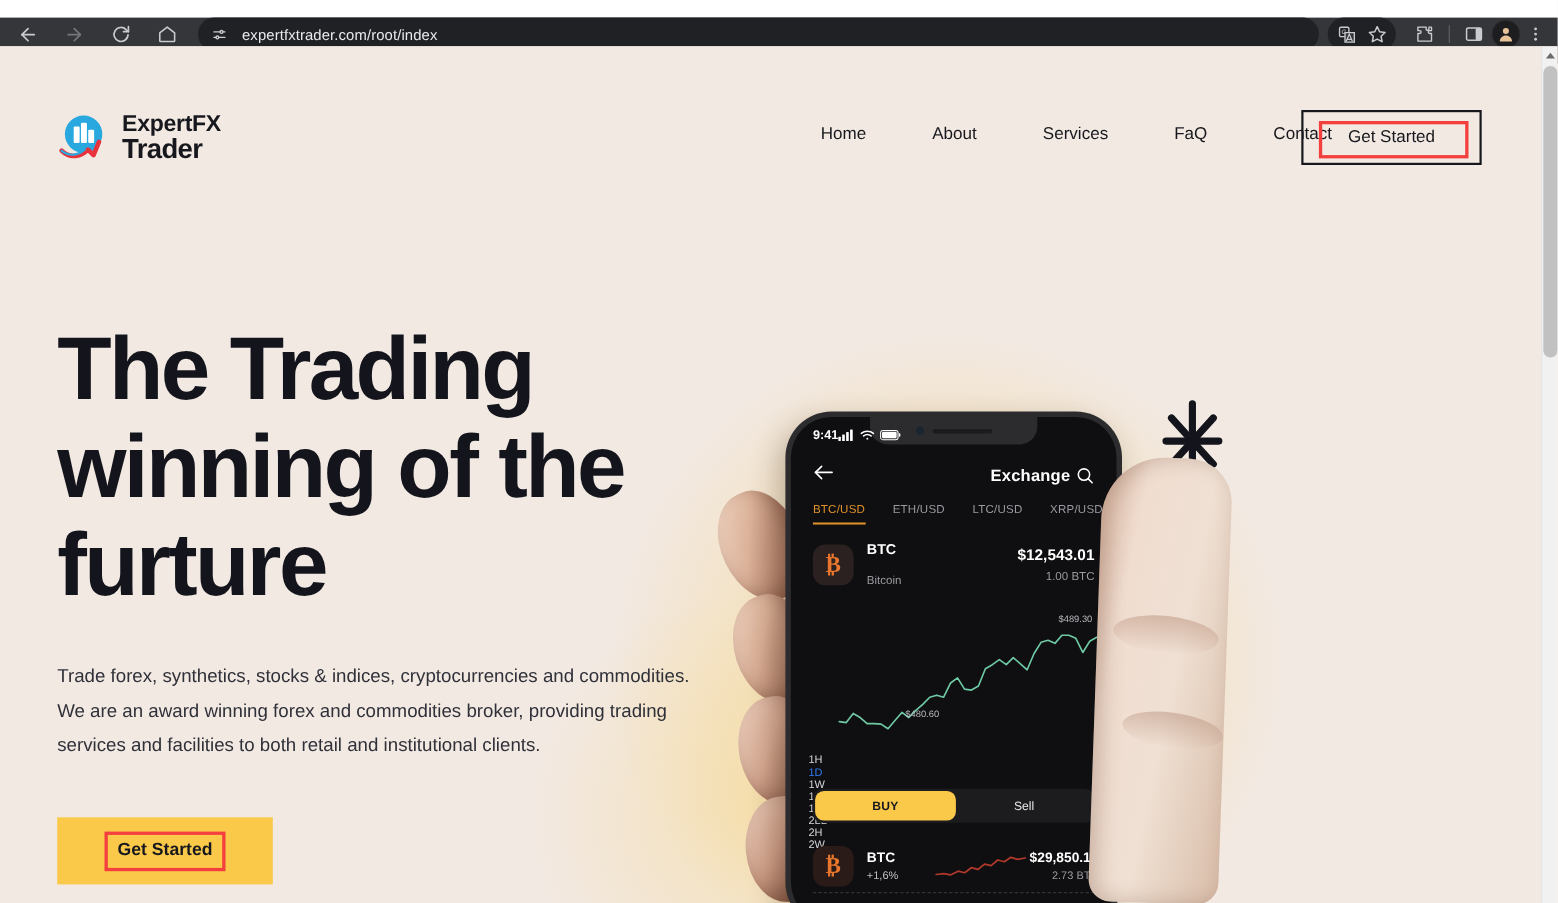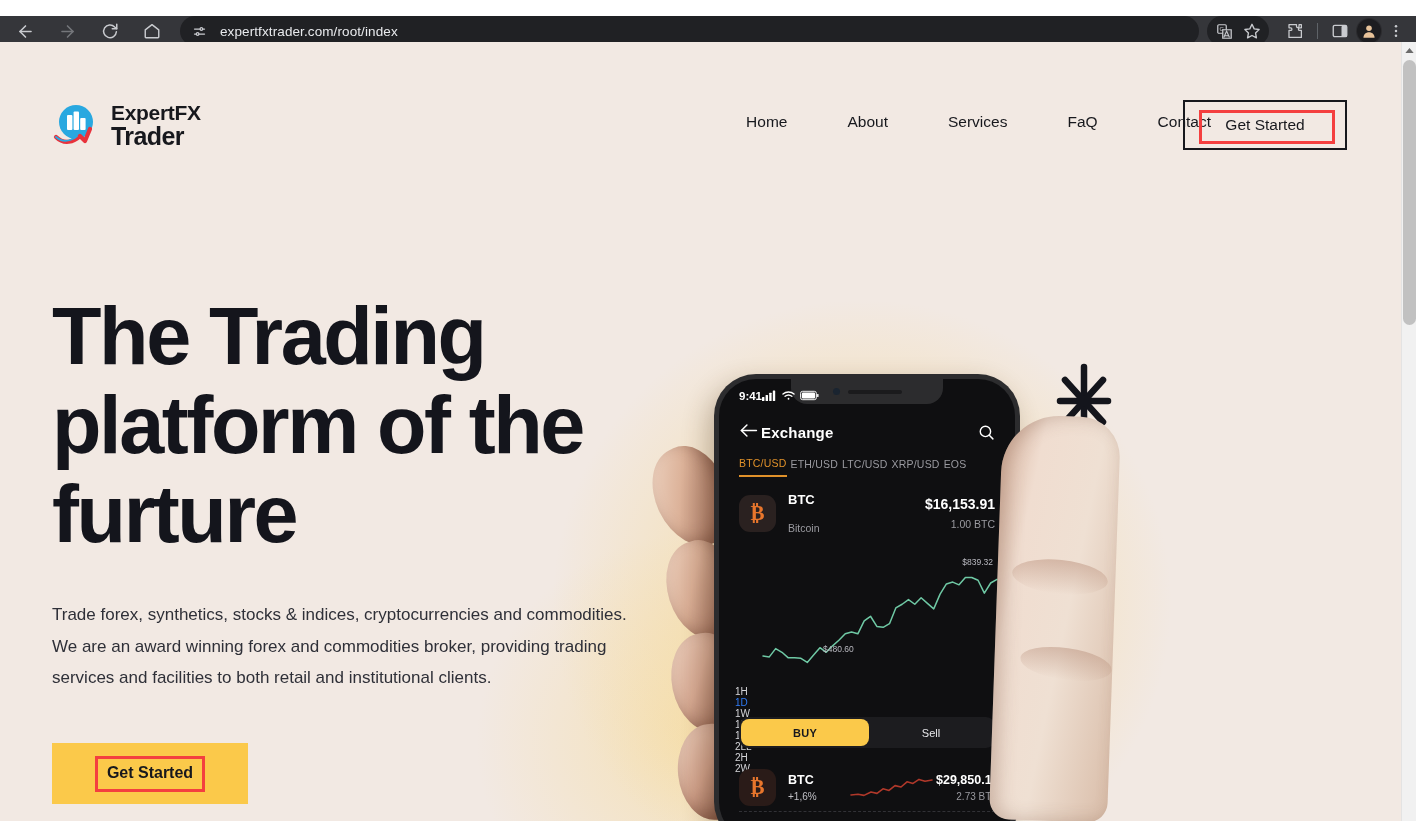--- a/index.html
+++ b/index.html
@@ -299,31 +299,31 @@
   #status-time { font-size: 11.5px; color: #fff; font-weight: bold; }
   #status-icons { display: flex; align-items: center; gap: 5px; }
 
   
   #app-header {
     position: absolute; left: 0; top: 36px; width: 100%; height: 34px;
     display: flex; align-items: center; padding: 0 20px;
   }
   #app-back-icon { width: 22px; color: #fff; }
   #app-title {
-    flex: 1; text-align: left;
+    flex: 1; text-align: right;
     font-size: 15px; color: #ffffff; font-weight: bold;
     letter-spacing: .2px;
   }
   #app-search-icon { width: 22px; color: #fff; display:flex; justify-content:flex-end; }
 
   
   #pair-tabs {
     position: absolute; left: 0; top: 78px; width: 100%;
-    display: flex; align-items: center;
-    padding-left: 20px; gap: 4px;
+    display: flex; align-items: flex-start;
+    padding-left: 20px; gap: 25px;
     overflow: hidden;
   }
   .pair-tab {
     font-size: 10.5px; color: #9a9aa0;
     white-space: nowrap; padding-bottom: 6px;
     letter-spacing: .2px;
   }
   .pair-tab.active { color: #e0912a; border-bottom: 2px solid #e0912a; }
 
   
@@ -527,21 +527,21 @@
         <a class="nav-link">Contact</a>
       </nav>
 
       <div id="header-cta">
         <div id="header-cta-highlight"></div>
         <span id="header-cta-label">Get Started</span>
       </div>
     </div>
 
     <div id="hero-left">
-      <h1 id="hero-heading">The Trading platform of the furture</h1>
+      <h1 id="hero-heading">The Trading winning of the furture</h1>
       <p id="hero-paragraph">Trade forex, synthetics, stocks &amp; indices, cryptocurrencies and commodities. We are an award winning forex and commodities broker, providing trading services and facilities to both retail and institutional clients.</p>
       <div id="hero-buttons">
         <div class="cta-btn" id="hero-cta-primary">
           <div id="hero-cta-highlight"></div>
           <span class="cta-label">Get Started</span>
         </div>
       </div>
     </div>
 
     <div id="asterisk-decoration">
@@ -617,30 +617,30 @@
 
           <div id="coin-header-row">
             <div class="coin-icon-box" id="coin-header-icon">
               <span class="coin-sym-b">₿</span>
             </div>
             <div id="coin-header-names">
               <div id="coin-header-sym">BTC</div>
               <div id="coin-header-name">Bitcoin</div>
             </div>
             <div id="coin-header-prices">
-              <div id="coin-header-price">$16,153.91</div>
+              <div id="coin-header-price">$12,543.01</div>
               <div id="coin-header-amount">1.00 BTC</div>
             </div>
           </div>
 
           <div id="price-chart-wrap">
             <svg width="306" height="133" viewBox="0 0 306 133" preserveAspectRatio="none" id="chart-svg">
                 <polyline points="44.00,104.99 50.32,105.91 56.65,97.60 62.97,101.30 69.30,106.84 75.62,106.84 81.95,107.30 88.27,111.46 94.59,104.07 100.92,96.68 107.24,101.30 113.57,94.83 119.89,89.29 126.22,82.82 132.54,80.97 138.86,82.82 145.19,69.89 151.51,65.27 157.84,75.43 164.16,76.35 170.49,72.66 176.81,56.95 183.14,53.26 189.46,48.64 195.78,53.26 202.11,46.79 208.43,52.33 214.76,57.88 221.08,43.10 227.41,32.93 233.73,31.09 240.05,33.86 246.38,26.47 252.70,26.47 259.03,29.24 265.35,42.17 271.68,32.01 278.00,28.31" fill="none" stroke="#6fc9a5" stroke-width="1.5" stroke-linejoin="round" stroke-linecap="round"></polyline>
               </svg>
-            <div id="chart-label-high">$839.32</div>
+            <div id="chart-label-high">$489.30</div>
             <div id="chart-label-low">$480.60</div>
           </div>
 
           <div id="timeframe-row">
             <div class="timeframe">1H</div>
             <div class="timeframe active">1D</div>
             <div class="timeframe">1W</div>
             <div class="timeframe">1M</div>
             <div class="timeframe">1Y</div>
             <div class="timeframe">2LL</div>

